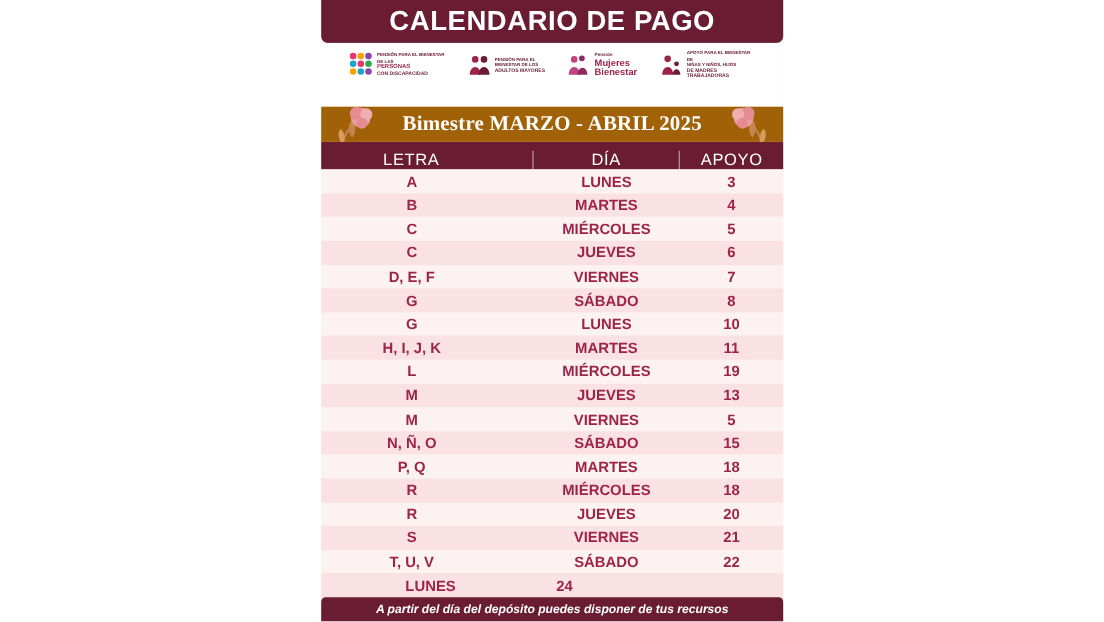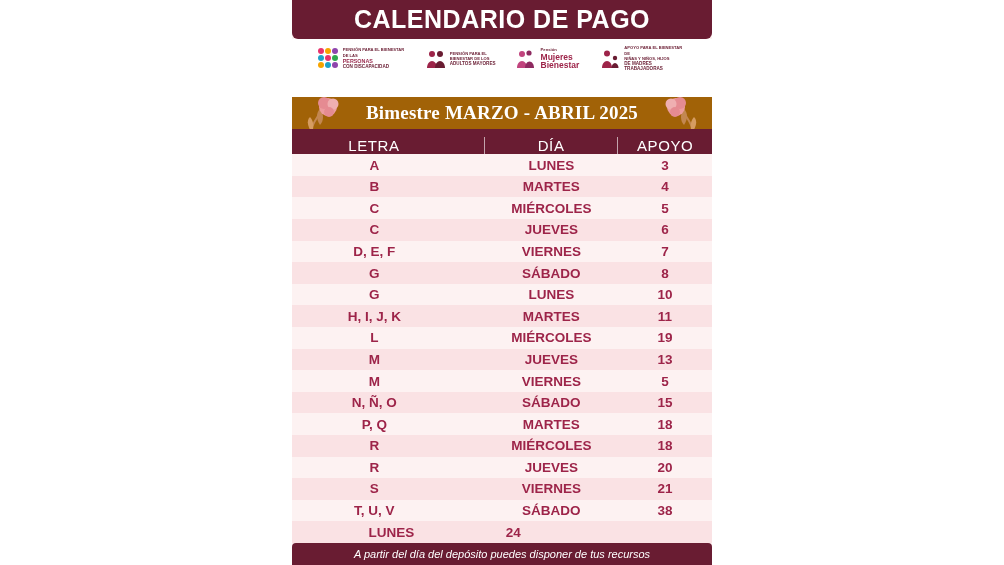--- a/index.html
+++ b/index.html
@@ -172,21 +172,21 @@
     display: flex;
     align-items: center;
     justify-content: center;
     border-top-left-radius: 4px;
     border-top-right-radius: 4px;
   }
   .footer .note {
     color: #ffffff;
     font-size: 11px;
     font-style: italic;
-    font-weight: normal;
+    font-weight: bold;
   }
 </style>
 </head>
 <body>
 
 <div class="page">
   <div class="poster">
 
     <div class="title-bar">
       <div class="title">CALENDARIO DE PAGO</div>
@@ -374,21 +374,21 @@
           <div class="col-mes">20</div>
         </div>
         <div class="row alt">
           <div class="col-letra">S</div>
           <div class="col-dia">VIERNES</div>
           <div class="col-mes">21</div>
         </div>
         <div class="row">
           <div class="col-letra">T, U, V</div>
           <div class="col-dia">SÁBADO</div>
-          <div class="col-mes">38</div>
+          <div class="col-mes">22</div>
         </div>
         <div class="row alt">
           <div class="col-dia">LUNES</div>
           <div class="col-mes">24</div>
         </div>
       </div>
 
     <div class="footer">
       <div class="note">A partir del día del depósito puedes disponer de tus recursos</div>
     </div>

